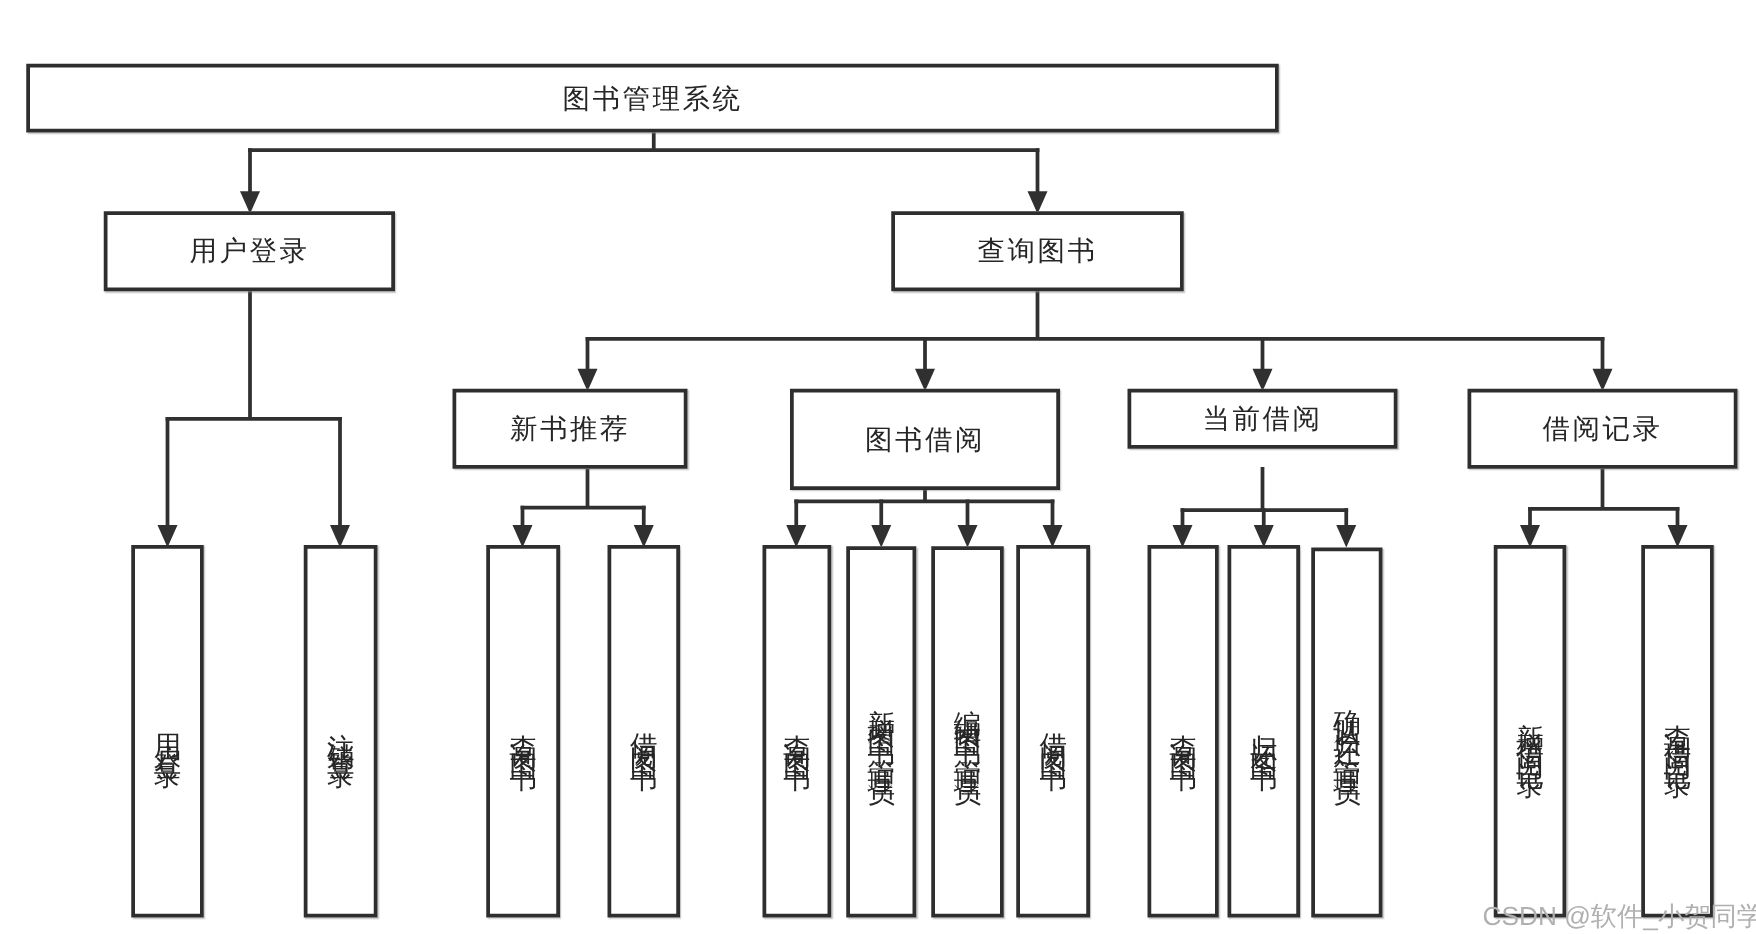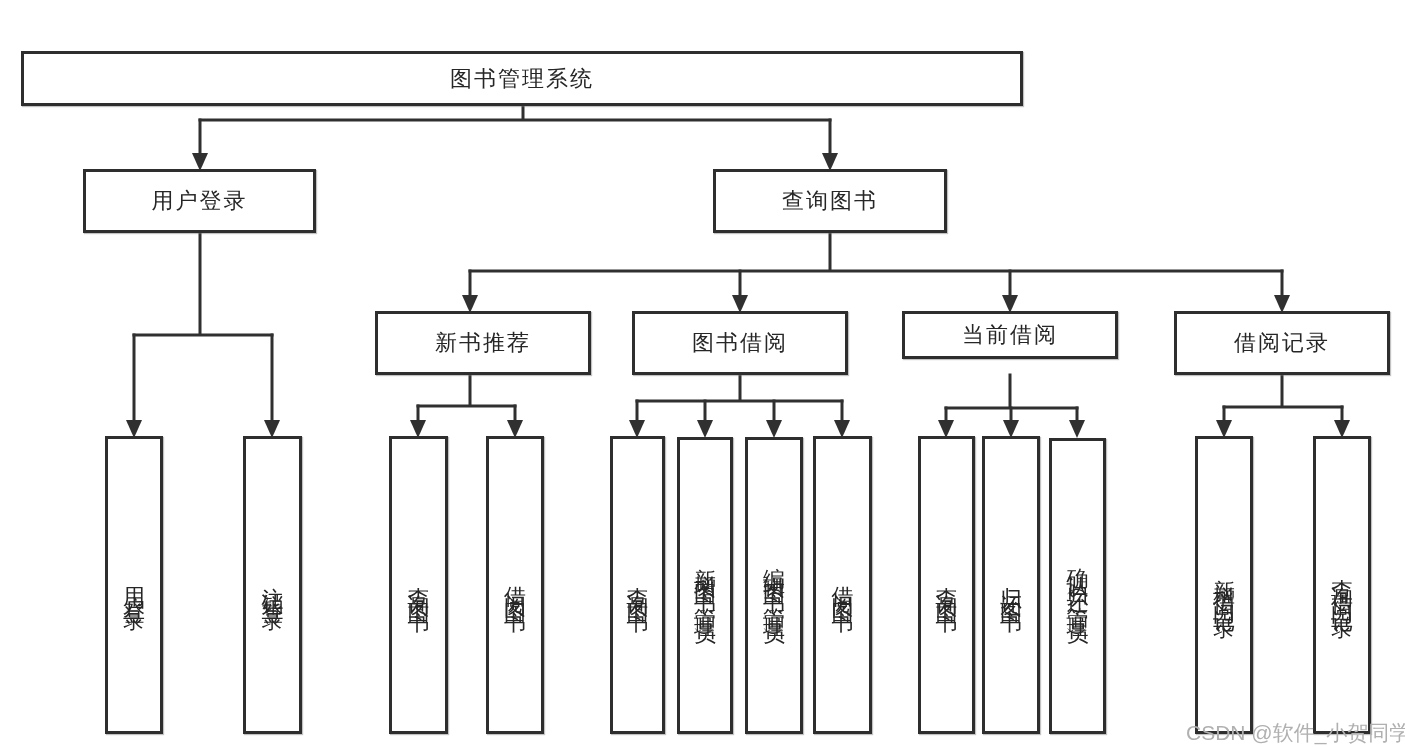--- a/index.html
+++ b/index.html
@@ -100,22 +100,22 @@
       <polygon stroke="none" points="1216,420 1232,420 1224,438"></polygon>
       <polygon stroke="none" points="1334,420 1350,420 1342,438"></polygon>
     </g>
   </svg>
 
   <div class="node h" style="left:21px; top:13px; width:1002px; height:55px;margin-top:38px;">图书管理系统</div>
 
   <div class="node h" style="left:83px; top:169px; width:233px; height:64px;">用户登录</div>
   <div class="node h" style="left:713px; top:169px; width:234px; height:64px;">查询图书</div>
 
-  <div class="node h" style="left:362px; top:311px; width:216px; height:64px;margin-left:13px;">新书推荐</div>
-  <div class="node h" style="left:632px; top:311px; width:216px; height:64px;">图书借阅</div>
+  <div class="node h" style="left:362px; top:311px; width:188px; height:64px;">新书推荐</div>
+  <div class="node h" style="left:632px; top:311px; width:216px; height:81px;">图书借阅</div>
   <div class="node h" style="left:902px; top:311px; width:216px; height:48px;">当前借阅</div>
   <div class="node h" style="left:1174px; top:311px; width:216px; height:64px;">借阅记录</div>
 
   <div class="node v" style="left:105px; top:436px; width:58px; height:298px;">用户登录</div>
   <div class="node v" style="left:243px; top:436px; width:59px; height:298px;">注销登录</div>
 
   <div class="node v" style="left:389px; top:436px; width:59px; height:298px;">查询图书</div>
   <div class="node v" style="left:486px; top:436px; width:58px; height:298px;">借阅图书</div>
 
   <div class="node v" style="left:610px; top:436px; width:55px; height:298px;">查询图书</div>

